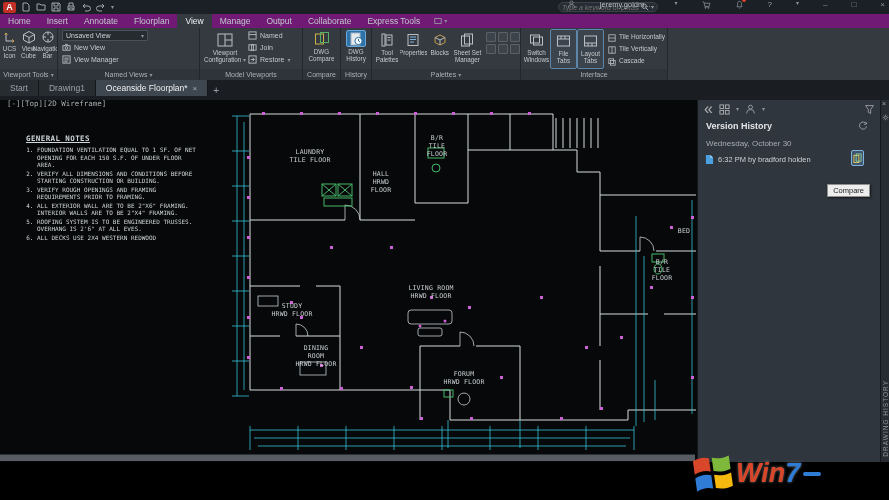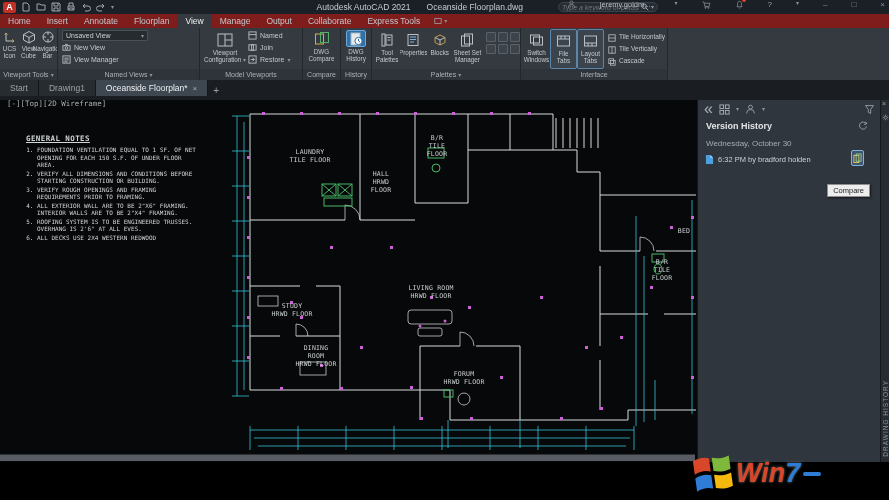--- a/index.html
+++ b/index.html
@@ -16,21 +16,21 @@
 .search{position:absolute;left:558px;top:2px;width:100px;height:10px;background:#262c33;border:1px solid #3a4149;border-radius:5px;display:flex;align-items:center;padding:0 3px;gap:2px}
 .search input{flex:1;background:transparent;border:none;outline:none;color:#8a9098;font-style:italic;font-size:7px;min-width:0}
 .tb-right{position:absolute;right:4px;top:0;height:14px;display:flex;align-items:flex-start;gap:24px;color:#9ea5ac}
 .uname{font-size:7.5px;color:#b8bec4}
 .caret{font-size:6px;color:#8b9198;line-height:1}
 .win-ctl{font-size:8px;color:#8b9198}
 .bell-wrap{position:relative}
 .red-dot{position:absolute;right:-2px;top:-2px;width:4px;height:4px;border-radius:50%;background:#e0452c}
 
 
-#menubar{position:absolute;left:0;top:14px;width:889px;height:14px;background:#7f1d1d;display:flex;align-items:stretch;color:#c2c7cc;font-size:8.5px;z-index:29}
+#menubar{position:absolute;left:0;top:14px;width:889px;height:14px;background:#701a75;display:flex;align-items:stretch;color:#c2c7cc;font-size:8.5px;z-index:29}
 .mtab{padding:0 8px;display:flex;align-items:center;cursor:default}
 .mtab.active{background:#343a40;color:#eef0f2}
 .ribbon-opt{display:flex;align-items:center;gap:2px;padding:0 6px;color:#9aa1a8}
 
 
 #ribbon{position:absolute;left:0;top:28px;width:889px;height:52px;background:#343a40;z-index:28}
 .panel{position:absolute;top:0;height:52px;border-right:1px solid #22272c;display:flex;flex-direction:column;overflow:hidden}
 .pbody{flex:1;position:relative;display:flex;overflow:hidden}
 .plabel{height:11px;background:#2e343a;color:#aab0b6;font-size:7px;display:flex;align-items:center;justify-content:center;gap:2px;line-height:1}
 .vbtn{width:19px;display:flex;flex-direction:column;align-items:center;font-size:6.3px;line-height:1.12;text-align:center;color:#c3c8cc;padding-top:2px}
@@ -145,24 +145,20 @@
             <path d="M4,2 L2,4 L4,6" fill="none"></path>
           </svg>
         </span>
       <span>
           <svg width="10" height="10" viewBox="0 0 10 10" fill="none" stroke="currentColor">
             <path d="M8,4 H3 A2.5,2.5 0 0 0 3,9 H6"></path>
             <path d="M6,2 L8,4 L6,6" fill="none"></path>
           </svg>
         </span>
       <span class="caret">▾</span>
-    </div>
-    <div class="titles">
-      <span class="app-title">Autodesk AutoCAD 2021</span>
-      <span class="doc-title">Oceanside Floorplan.dwg</span>
     </div>
     <div class="search">
       <input type="text" readonly="" placeholder="Type a keyword or phrase" style="">
       <span>
           <svg width="8" height="8" viewBox="0 0 8 8" fill="none" stroke="currentColor">
             <circle cx="3.2" cy="3.2" r="2.2"></circle>
             <path d="M5 5 L7.2 7.2"></path>
           </svg>
         </span>
       <span class="caret">▾</span>

